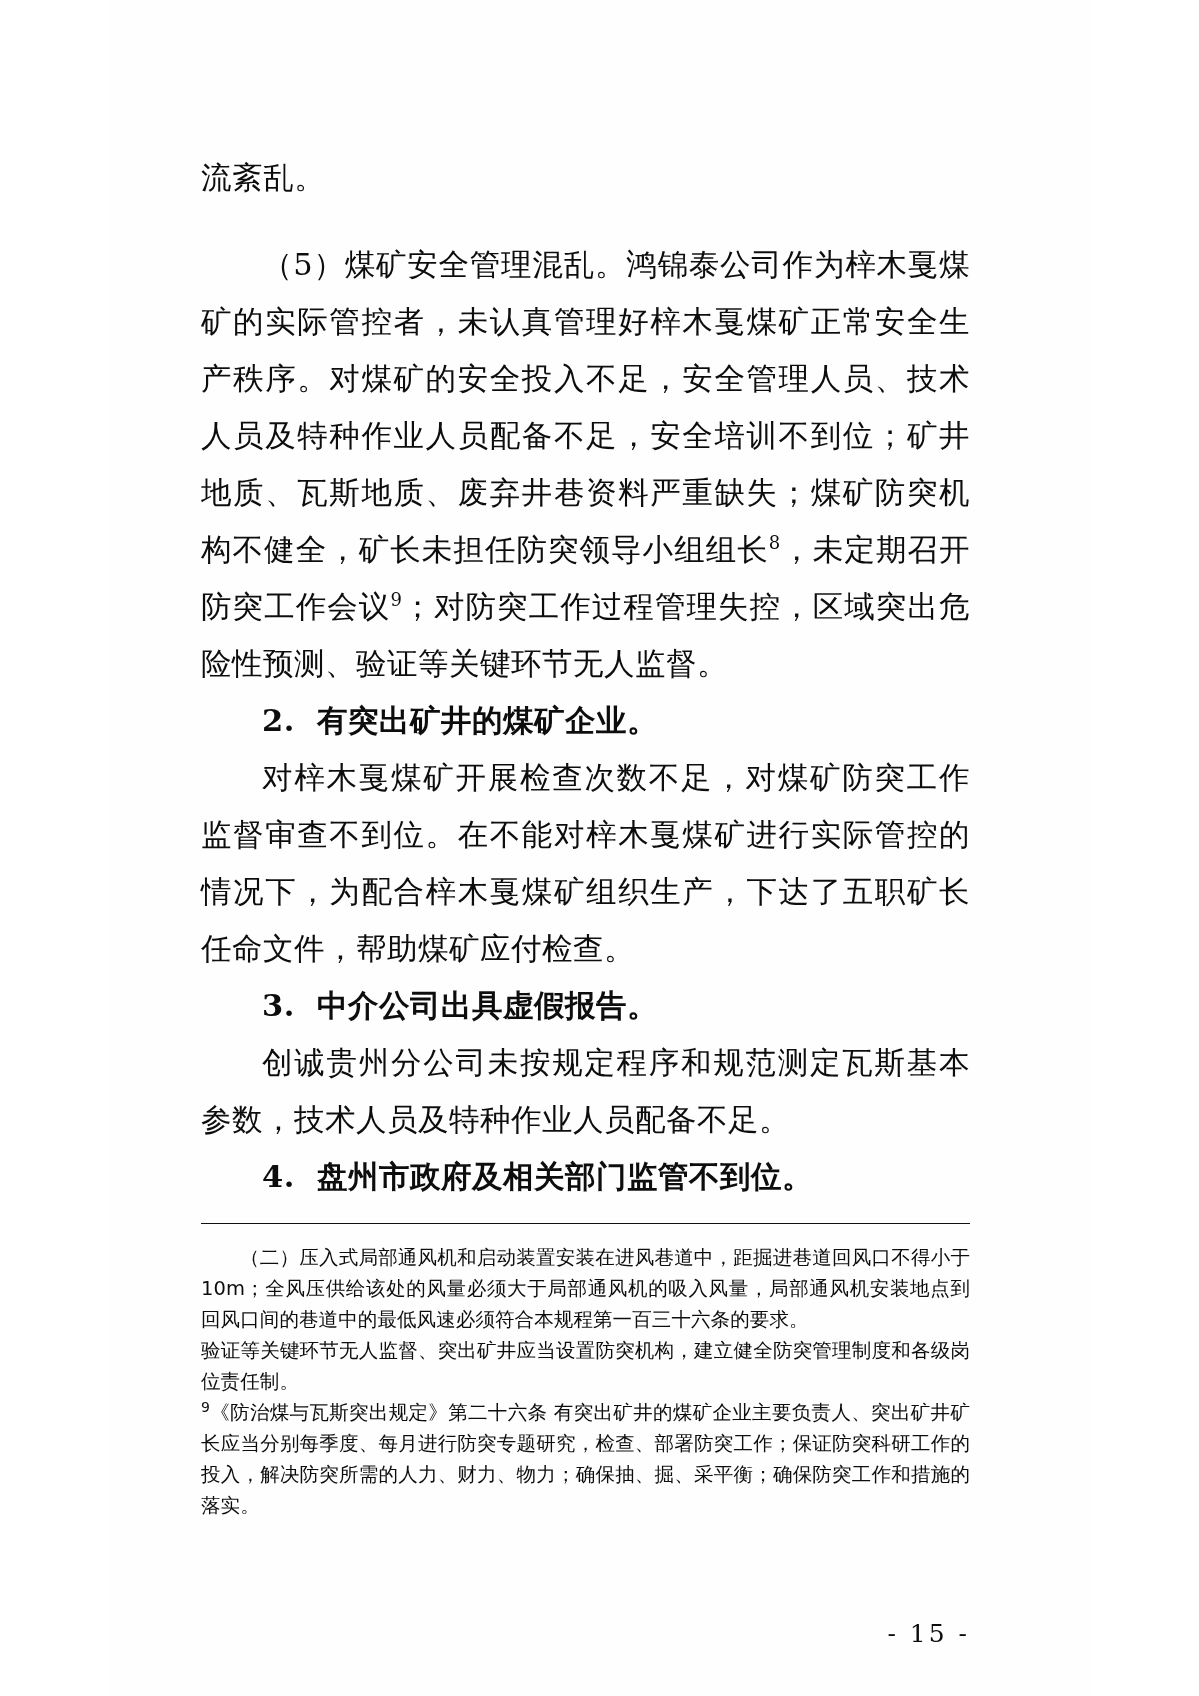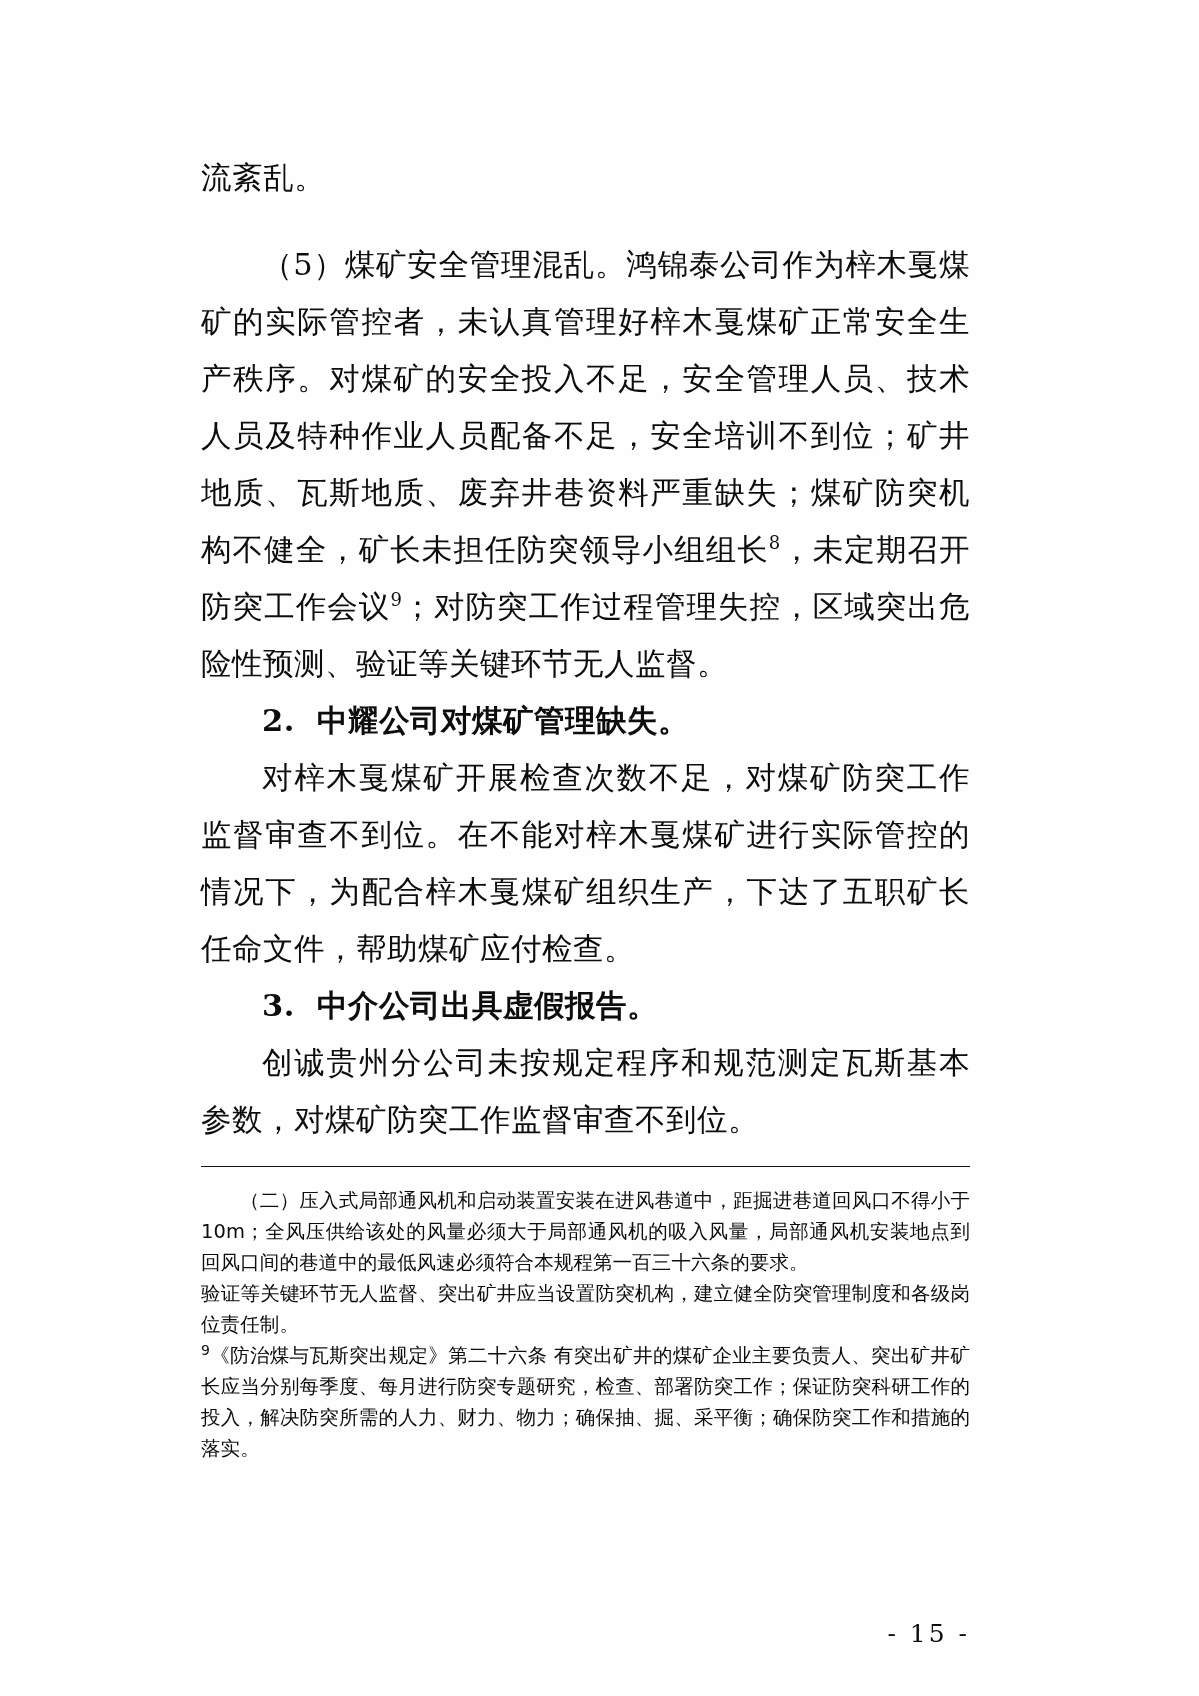--- a/index.html
+++ b/index.html
@@ -92,28 +92,29 @@
 </head>
 <body>
 
 <div class="page">
 
   <p class="body-text">流紊乱。</p>
 
 
   <p class="para"><span>（5）煤矿安全管理混乱。鸿锦泰公司作为梓木戛煤矿的实际管控者，未认真管理好梓木戛煤矿正常安全生产秩序。对煤矿的安全投入不足，安全管理人员、技术人员及特种作业人员配备不足，安全培训不到位；矿井地质、瓦斯地质、废弃井巷资料严重缺失；煤矿防突机构不健全，矿长未担任防突领导小组组长</span><sup>8</sup><span>，未定期召开防突工作会议</span><sup>9</sup><span>；对防突工作过程管理失控，区域突出危险性预测、验证等关键环节无人监督。</span></p>
 
-  <p class="heading"><span class="num">2.</span>&nbsp;&nbsp;<span>中耀公司对煤矿管理缺失。</span></p>
+  <p class="heading"><span class="num">2.</span>&nbsp;&nbsp;<span>有突出矿井的煤矿企业。</span></p>
 
   <p class="para">对梓木戛煤矿开展检查次数不足，对煤矿防突工作监督审查不到位。在不能对梓木戛煤矿进行实际管控的情况下，为配合梓木戛煤矿组织生产，下达了五职矿长任命文件，帮助煤矿应付检查。</p>
 
   <p class="heading"><span class="num">3.</span>&nbsp;&nbsp;<span>中介公司出具虚假报告。</span></p>
 
-  <p class="para">创诚贵州分公司未按规定程序和规范测定瓦斯基本参数，对煤矿防突工作监督审查不到位。</p>
+  <p class="para">创诚贵州分公司未按规定程序和规范测定瓦斯基本参数，技术人员及特种作业人员配备不足。</p>
 
+  <p class="heading"><span class="num">4.</span>&nbsp;&nbsp;<span>盘州市政府及相关部门监管不到位。</span></p>
 
   <hr class="footnote-rule">
 
   <div class="footnotes">
     <p class="fn indent">（二）压入式局部通风机和启动装置安装在进风巷道中，距掘进巷道回风口不得小于 10m；全风压供给该处的风量必须大于局部通风机的吸入风量，局部通风机安装地点到回风口间的巷道中的最低风速必须符合本规程第一百三十六条的要求。</p>
     <p class="fn">验证等关键环节无人监督、突出矿井应当设置防突机构，建立健全防突管理制度和各级岗位责任制。</p>
     <p class="fn"><sup>9</sup><span>《防治煤与瓦斯突出规定》第二十六条 有突出矿井的煤矿企业主要负责人、突出矿井矿长应当分别每季度、每月进行防突专题研究，检查、部署防突工作；保证防突科研工作的投入，解决防突所需的人力、财力、物力；确保抽、掘、采平衡；确保防突工作和措施的落实。</span></p>
   </div>
 
   <div class="page-number">- 15 -</div>

